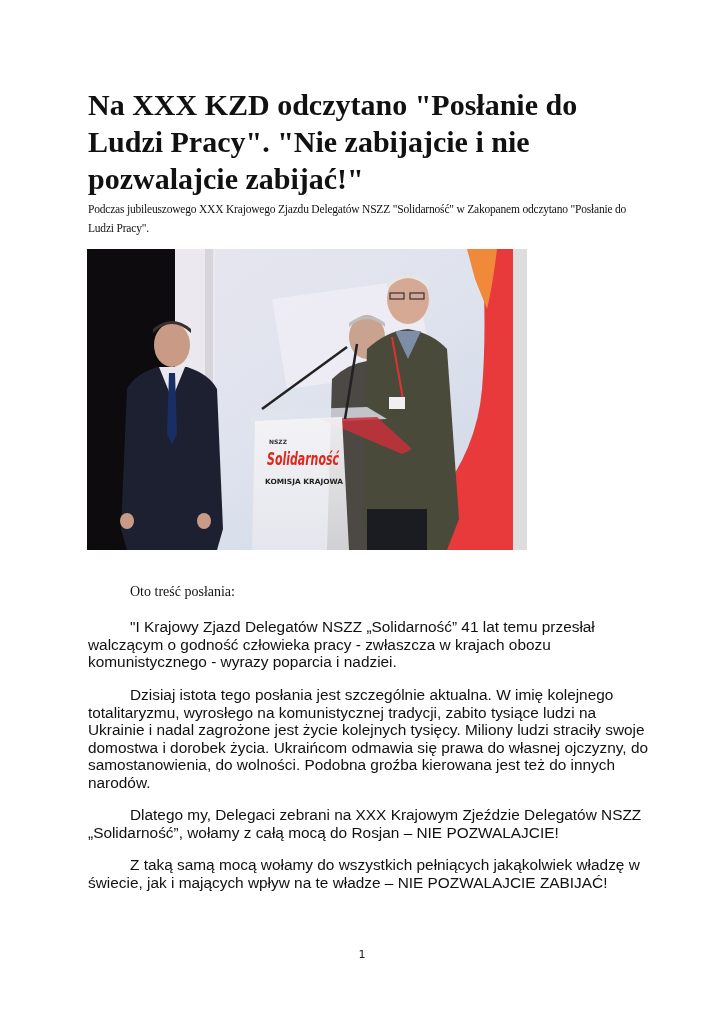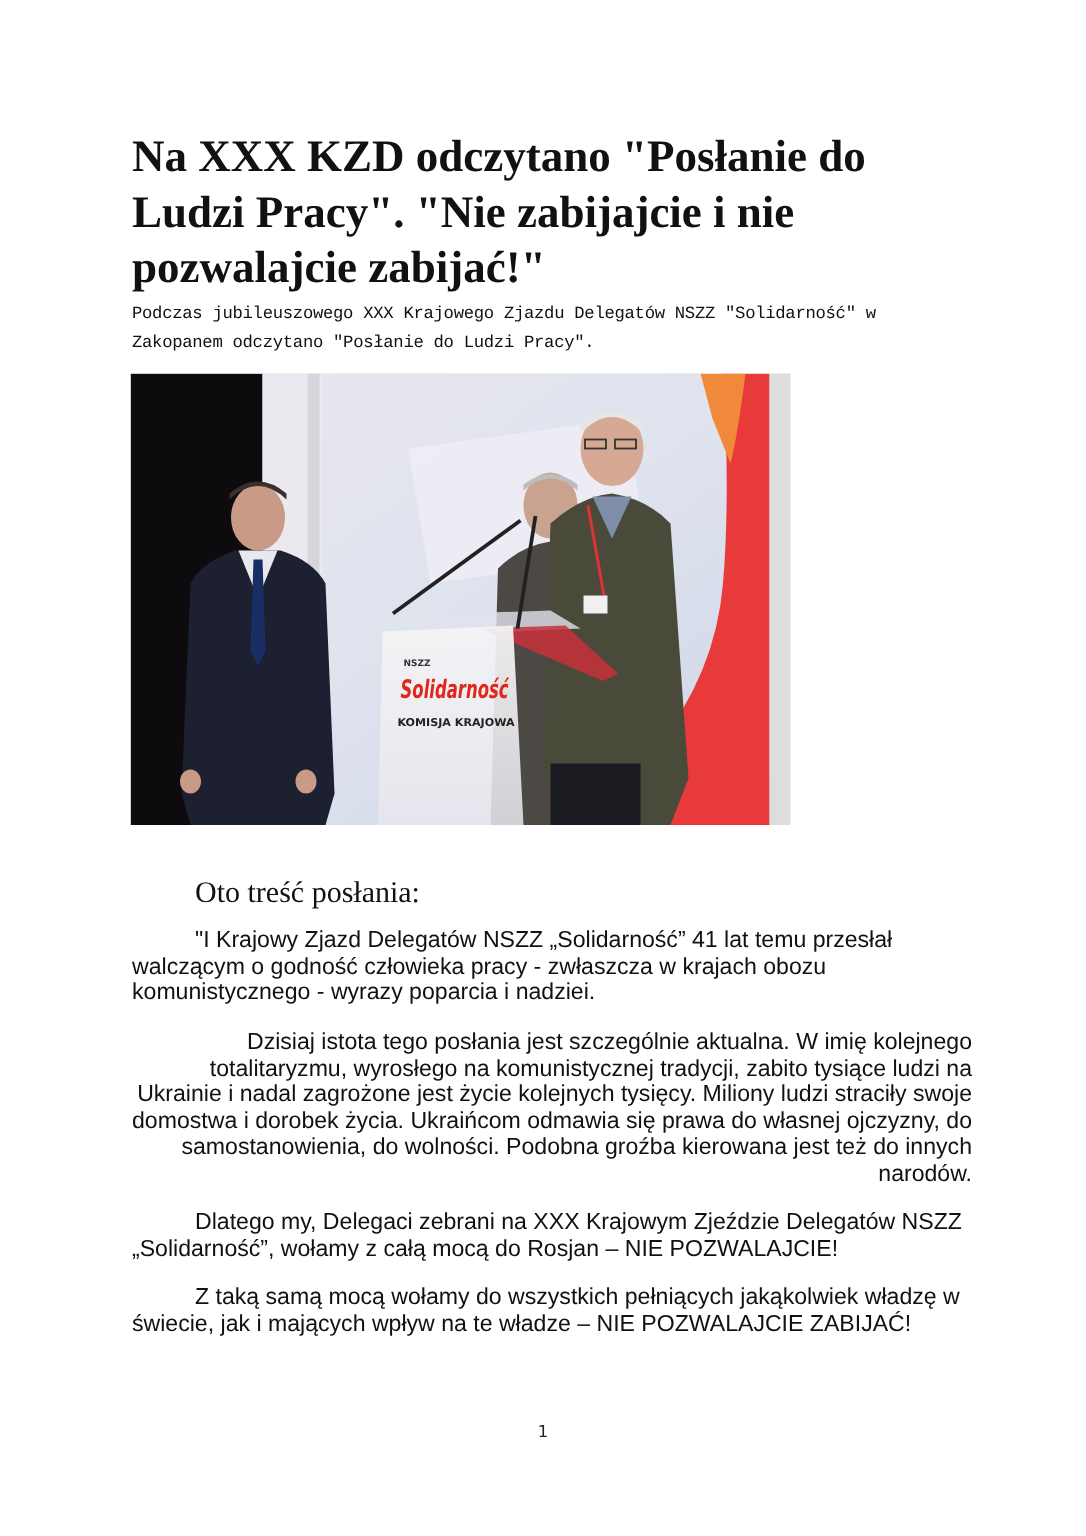--- a/index.html
+++ b/index.html
@@ -7,41 +7,41 @@
   .page { position: absolute; left: 0; top: 0; width: 724px; height: 1024px; background: #fff; }
 
   .title {
     position: absolute; left: 88px; top: 86px; width: 560px;
     font-family: "Liberation Serif", serif; font-weight: bold;
     font-size: 30px; line-height: 37px; color: #111;
     margin: 0;
   }
   .lead {
     position: absolute; left: 88px; top: 200px; width: 560px;
-    font-family: Liberation Mono, monospace; font-size: 11.5px; line-height: 19px;
+    font-family: Liberation Serif, serif; font-size: 11.5px; line-height: 19px;
     color: #111; letter-spacing: -0.2px;
   }
   .photo {
     position: absolute; left: 87px; top: 249px; width: 440px; height: 301px;
     overflow: hidden; background: #ddd;
   }
   .photo svg { display: block; }
 
   .intro {
     position: absolute; left: 130px; top: 584px;
-    font-family: "Liberation Serif", serif; font-size: 20px; color: #111;
+    font-family: "Liberation Serif", serif; font-size: 14px; color: #111;
   }
   .body-text {
     position: absolute; left: 88px; width: 560px;
     font-family: "Liberation Sans", sans-serif; font-size: 15.4px; line-height: 17.6px;
     color: #111;
   }
   .body-text .indent { display: inline-block; width: 42px; }
   .p1 { top: 618px; }
-  .p2 { top: 686px; text-align: right; }
+  .p2 { top: 686px; }
   .p3 { top: 806px; }
   .p4 { top: 856px; }
 
   .page-number {
     position: absolute; left: 0; width: 724px; top: 948px; text-align: center;
     font-family: "DejaVu Sans", sans-serif; font-size: 11px; color: #222;
   }
 </style>
 </head>
 <body>

